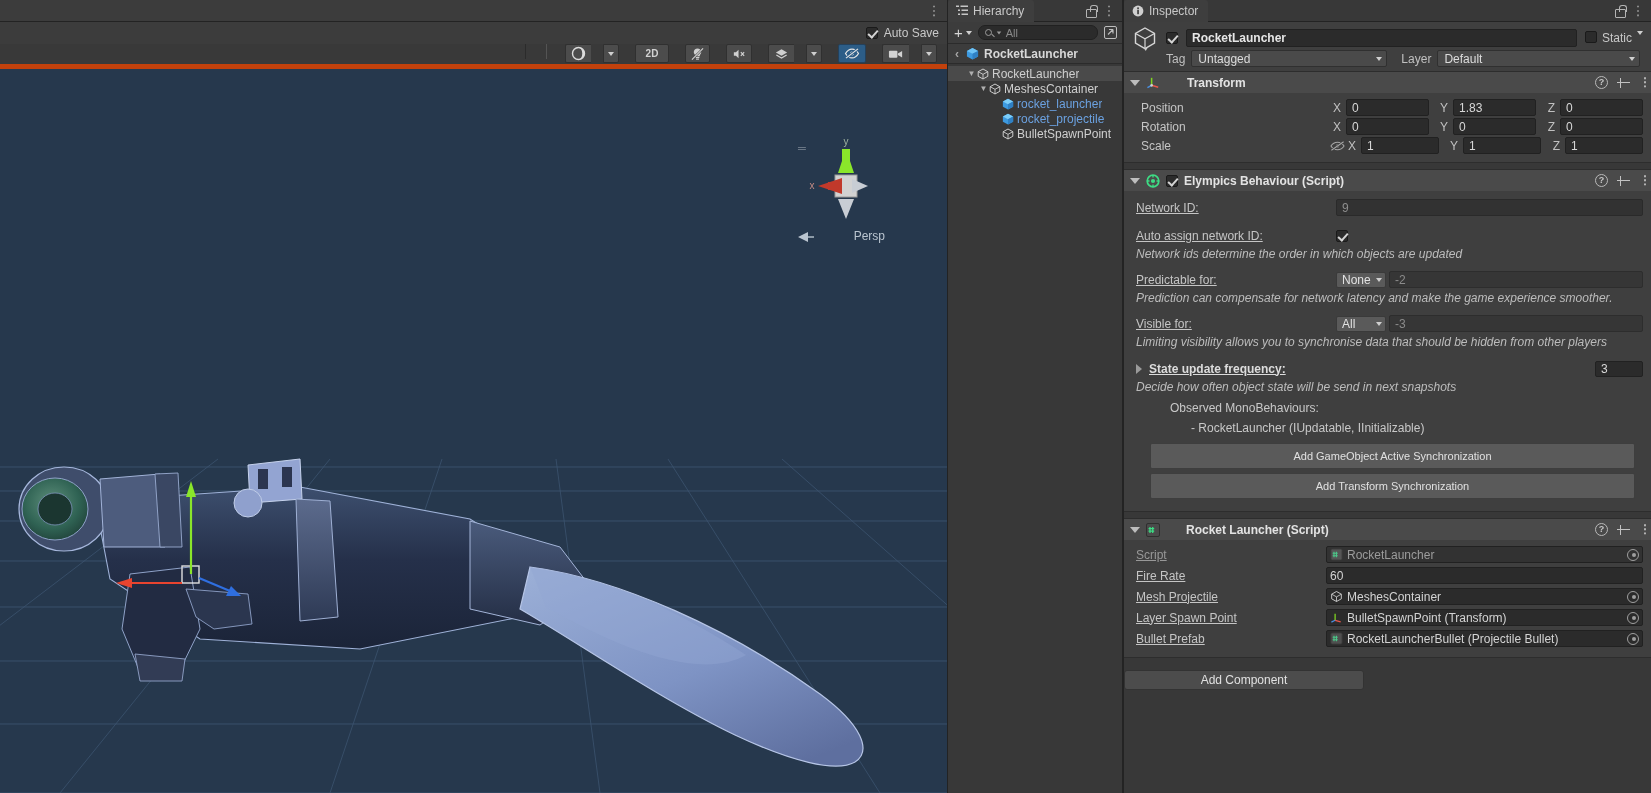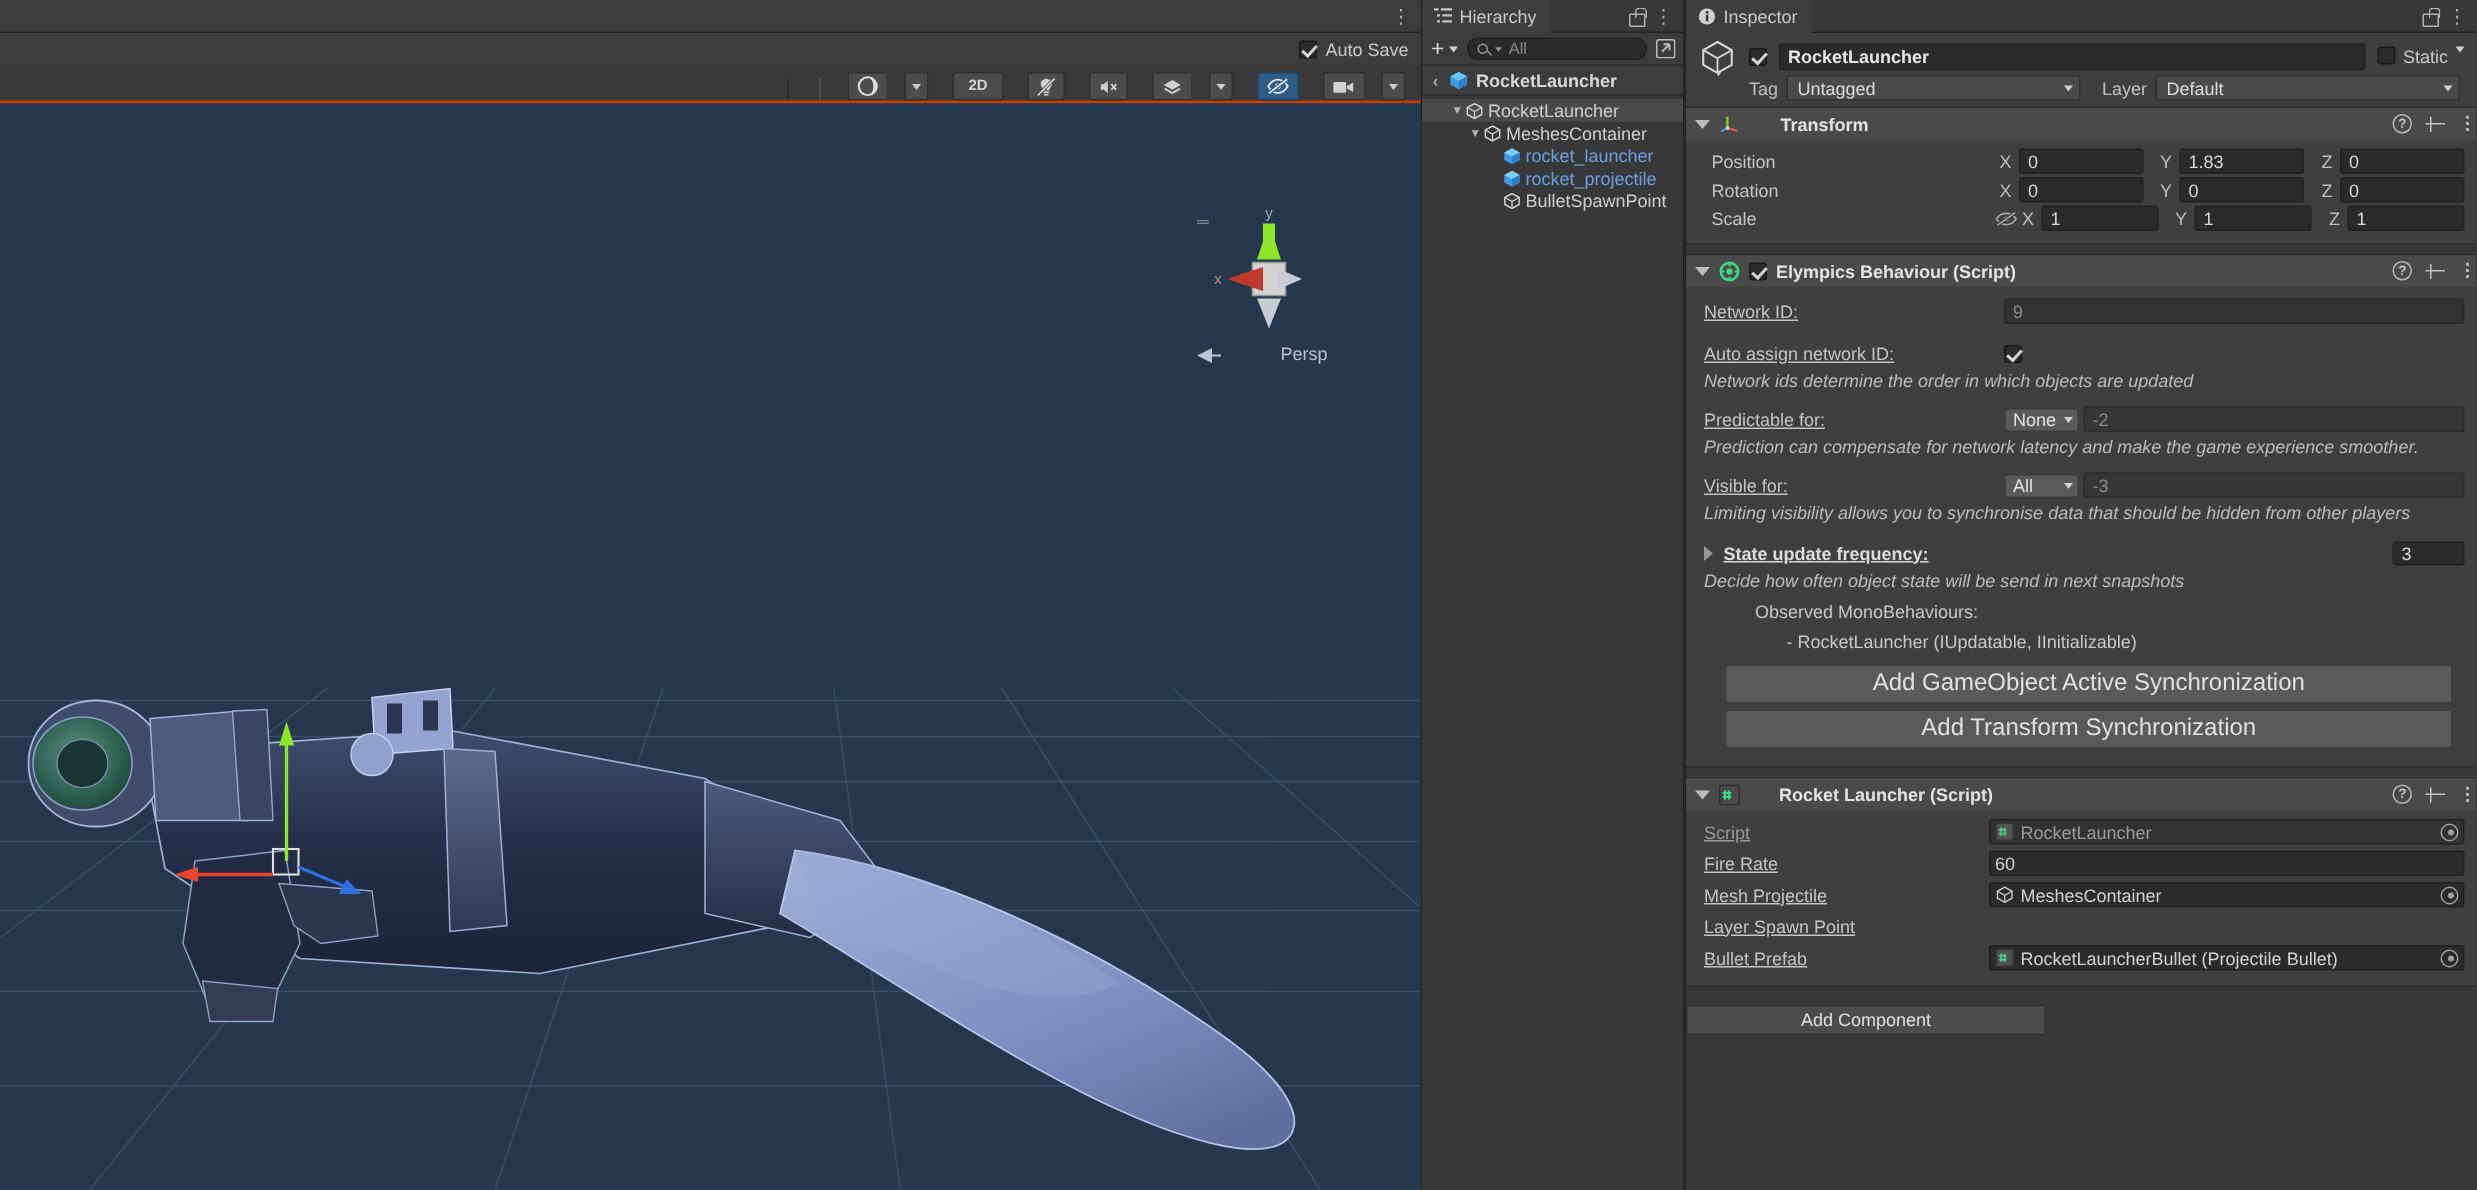--- a/index.html
+++ b/index.html
@@ -30,22 +30,22 @@
     width:12px; height:12px; background:#2b2b2b; border:1px solid #1a1a1a;
     border-radius:2px; position:relative; display:inline-block; flex:none;
   }
   .chk.on::after{
     content:""; position:absolute; left:3px; top:0px; width:4px; height:8px;
     border:solid #d4d4d4; border-width:0 2px 2px 0; transform:rotate(42deg);
   }
   .autosave-label { font-size:12px; color:#c9c9c9; }
 
   .scene-toolbar {
-    height: 25px; background: #393939; border-bottom:2px solid #c2410c;
-    display:flex; align-items:flex-end; justify-content:flex-end; padding-right:10px; gap:12px;
+    height: 25px; background: #393939; border-bottom:5px solid #c2410c;
+    display:flex; align-items:flex-start; justify-content:flex-end; padding-right:10px; gap:12px;
   }
   .tb-sep { width:1px; height:15px; background:#2b2b2b; margin:0 6px; }
   .tb-sep2 { width:1px; height:15px; background:#545454; margin:0 2px; }
   .tb-btn {
     height:19px; min-width:25px; padding:0 5px; background:#4c4c4c;
     border:1px solid #303030; border-radius:2px; margin-left:4px;
     display:flex; align-items:center; justify-content:center; gap:3px;
     color:#d2d2d2; font-size:10px; font-weight:bold;
   }
   .tb-btn.wide { min-width:34px; }
@@ -171,21 +171,21 @@
      border-radius:2px; display:flex; align-items:center; justify-content:space-between;
      padding:0 3px 0 5px; color:#e2e2e2; font-size:12px; flex:none; }
   .egrey-field { flex:1; height:17px; background:#363636; border:1px solid #2d2d2d;
      border-radius:2px; color:#8b8b8b; display:flex; align-items:center; padding:0 5px; margin-left:3px; }
   .num-field { width:48px; height:16px; background:#2b2b2b; border:1px solid #212121;
      border-radius:2px; color:#d8d8d8; display:flex; align-items:center; padding:0 5px; flex:none; }
   .obs-label { padding-left:34px; color:#c8c8c8; font-size:12px; line-height:20px; }
   .obs-item { padding-left:55px; color:#c8c8c8; font-size:12px; line-height:21px; }
   .wide-btn {
     height:26px; background:#5a5a5a; border:1px solid #3e3e3e; border-radius:2px;
-    display:flex; align-items:center; justify-content:center; color:#e0e0e0; font-size:16px;
+    display:flex; align-items:center; justify-content:center; color:#e0e0e0; font-size:11px;
     margin:4px 8px 4px 14px;
   }
   .obj-field {
     flex:1; height:17px; background:#2b2b2b; border:1px solid #212121; border-radius:2px;
     display:flex; align-items:center; gap:4px; padding:0 3px; color:#d3d3d3; font-size:12px;
     position:relative;
   }
   .obj-field.readonly { background:#323232; color:#9c9c9c; }
   .obj-field .selector { margin-left:auto; width:12px; height:12px; border:1.3px solid #9f9f9f;
      border-radius:50%; position:relative; flex:none; }
@@ -730,20 +730,29 @@
                 <path d="M7 1.6 L12.2 4.5 L12.2 9.5 L7 12.4 L1.8 9.5 L1.8 4.5 Z" fill="none" stroke="#cfcfcf" stroke-width="1"></path>
                 <path d="M1.8 4.5 L7 7.4 L12.2 4.5 M7 7.4 L7 12.4" fill="none" stroke="#cfcfcf" stroke-width="0.9"></path>
               </svg>
               <span>MeshesContainer</span>
               <span class="selector"></span>
             </div>
           </div>
 
           <div class="erow">
             <span class="elabel" style="width:190px">Layer Spawn Point</span>
+            <div class="obj-field">
+              <svg class="mini-ico" viewBox="0 0 14 14">
+                <line x1="5.5" y1="10" x2="5.5" y2="3" stroke="#7ed321" stroke-width="1.4"></line>
+                <line x1="5.5" y1="10" x2="11.5" y2="11.8" stroke="#e8574a" stroke-width="1.4"></line>
+                <line x1="5.5" y1="10" x2="1.5" y2="12" stroke="#4a90e2" stroke-width="1.4"></line>
+              </svg>
+              <span>BulletSpawnPoint (Transform)</span>
+              <span class="selector"></span>
+            </div>
           </div>
 
           <div class="erow">
             <span class="elabel" style="width:190px">Bullet Prefab</span>
             <div class="obj-field">
               <svg class="mini-ico" viewBox="0 0 14 14">
                 <rect x="1" y="1" width="12" height="12" rx="1.5" fill="#4f4f4f" stroke="#3a3a3a"></rect>
                 <path d="M4.3 4 L4.3 10 M6.9 4 L6.9 10 M2.9 5.7 L8.3 5.7 M2.9 8.3 L8.3 8.3" stroke="#4cc98a" stroke-width="1.2"></path>
               </svg>
               <span>RocketLauncherBullet (Projectile Bullet)</span>

